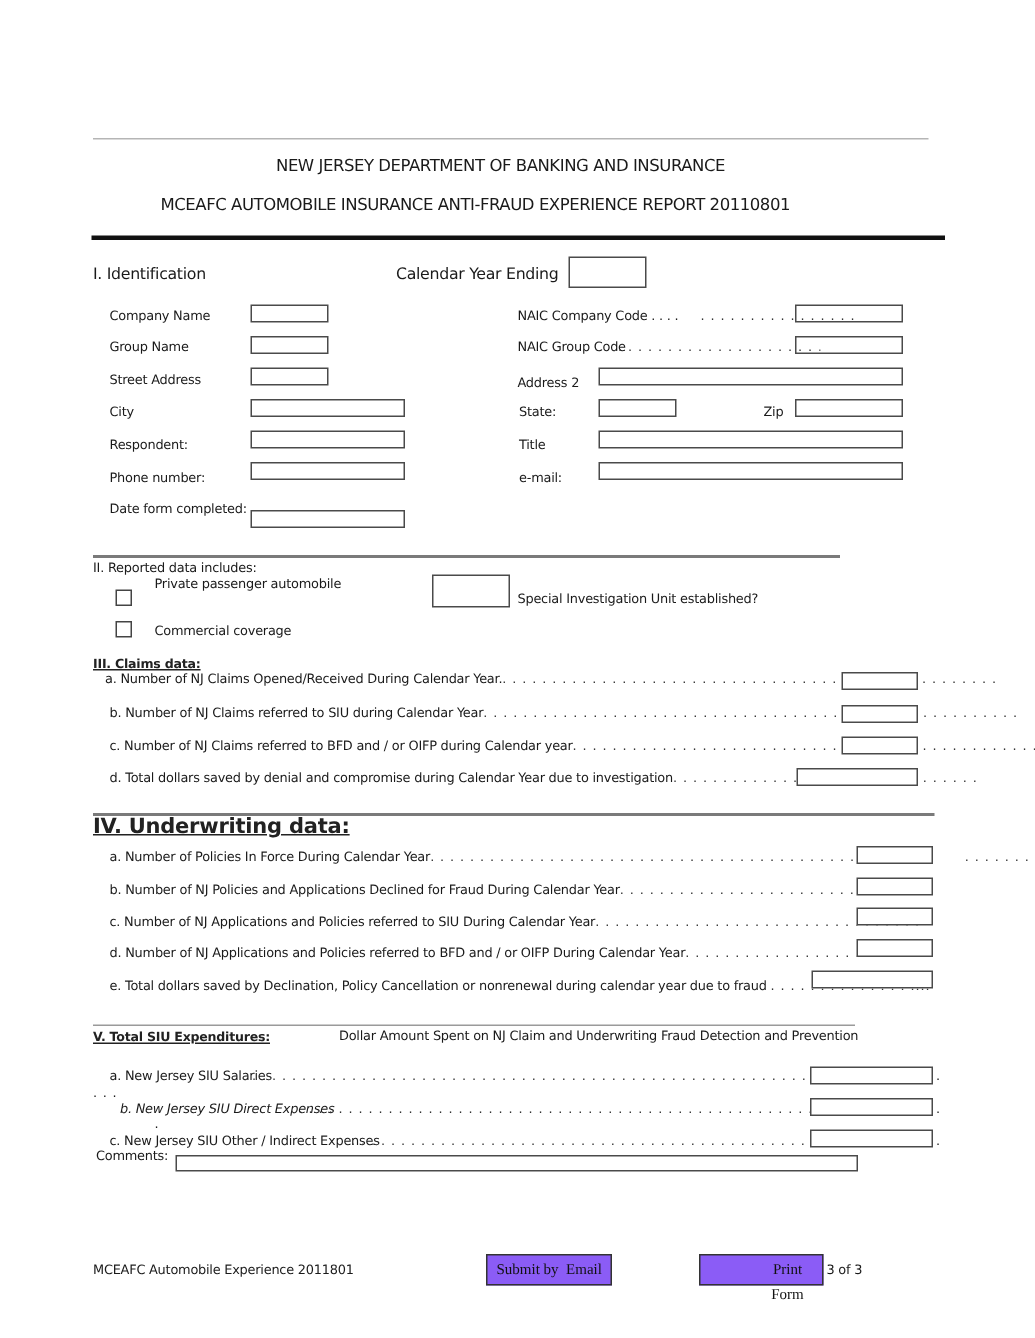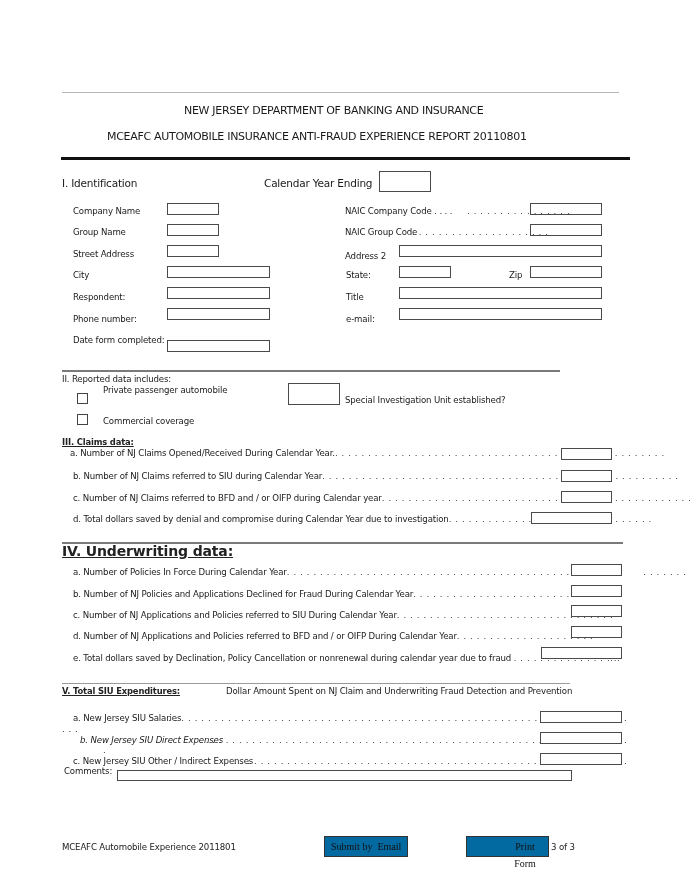--- a/index.html
+++ b/index.html
@@ -7,21 +7,21 @@
            font-family: "DejaVu Sans", sans-serif; color: #1a1a1a; }
     .txt { position: absolute; white-space: nowrap; font-size: 8.6px; letter-spacing: -0.15px; line-height: 11px; }
     .title { font-size: 11px; letter-spacing: -0.3px; line-height: 14px; }
     .sec { font-size: 10.5px; letter-spacing: -0.2px; line-height: 13px; }
     .uline { text-decoration: underline; font-weight: bold; color: #222; }
     .box { position: absolute; box-sizing: border-box; border: 1.5px solid #4a4a4a; background: #fff; height: 12px; }
     .chk { position: absolute; box-sizing: border-box; border: 1.3px solid #444; width: 11px; height: 11px; background: #fff; }
     .hr-thin { position: absolute; height: 1px; background: #b5b5b5; }
     .hr-mid { position: absolute; height: 2px; background: #7a7a7a; }
     .hr-thick { position: absolute; height: 3px; background: #111; }
-    .btn { position: absolute; box-sizing: border-box; border: 1.5px solid #333; background: #0369a1;
+    .btn { position: absolute; box-sizing: border-box; border: 1.5px solid #333; background: #8b5cf6;
            font-family: "Liberation Serif", serif; font-size: 10px; text-align: center; line-height: 17px; color: #111; }
     .lead { position: absolute; white-space: nowrap; font-size: 8.6px; letter-spacing: 0.6px; color: #333; line-height: 11px; overflow: hidden; }
   </style>
 </head>
 <body>
 
 <div class="hr-thin" style="left:62px; top:92px; width:557px;"></div>
 <div class="txt title" style="left:184px; top:104px;">NEW JERSEY DEPARTMENT OF BANKING AND INSURANCE</div>
 <div class="txt title" style="left:107px; top:130px;">MCEAFC AUTOMOBILE INSURANCE ANTI-FRAUD EXPERIENCE REPORT 20110801</div>
 <div class="hr-thick" style="left:61px; top:157px; width:569px;"></div>

